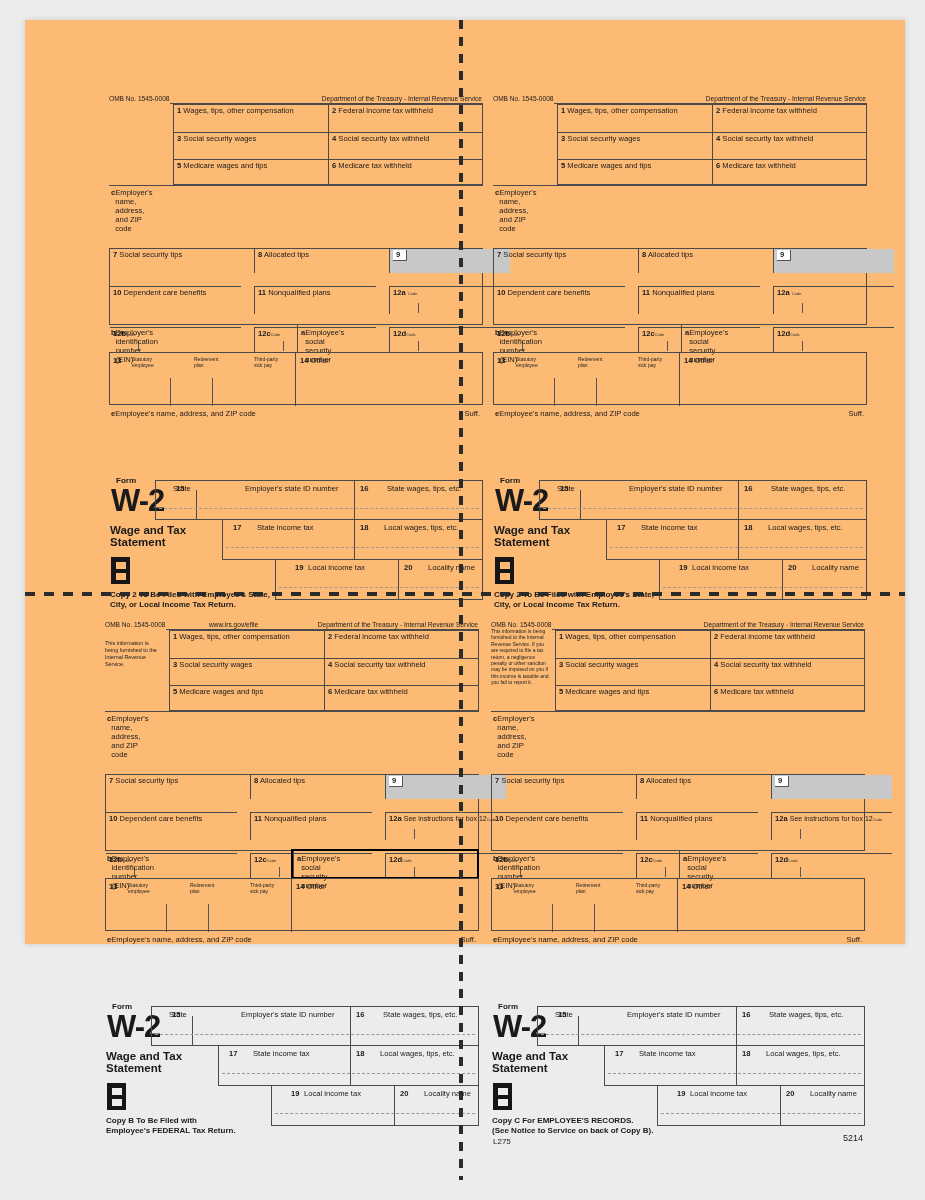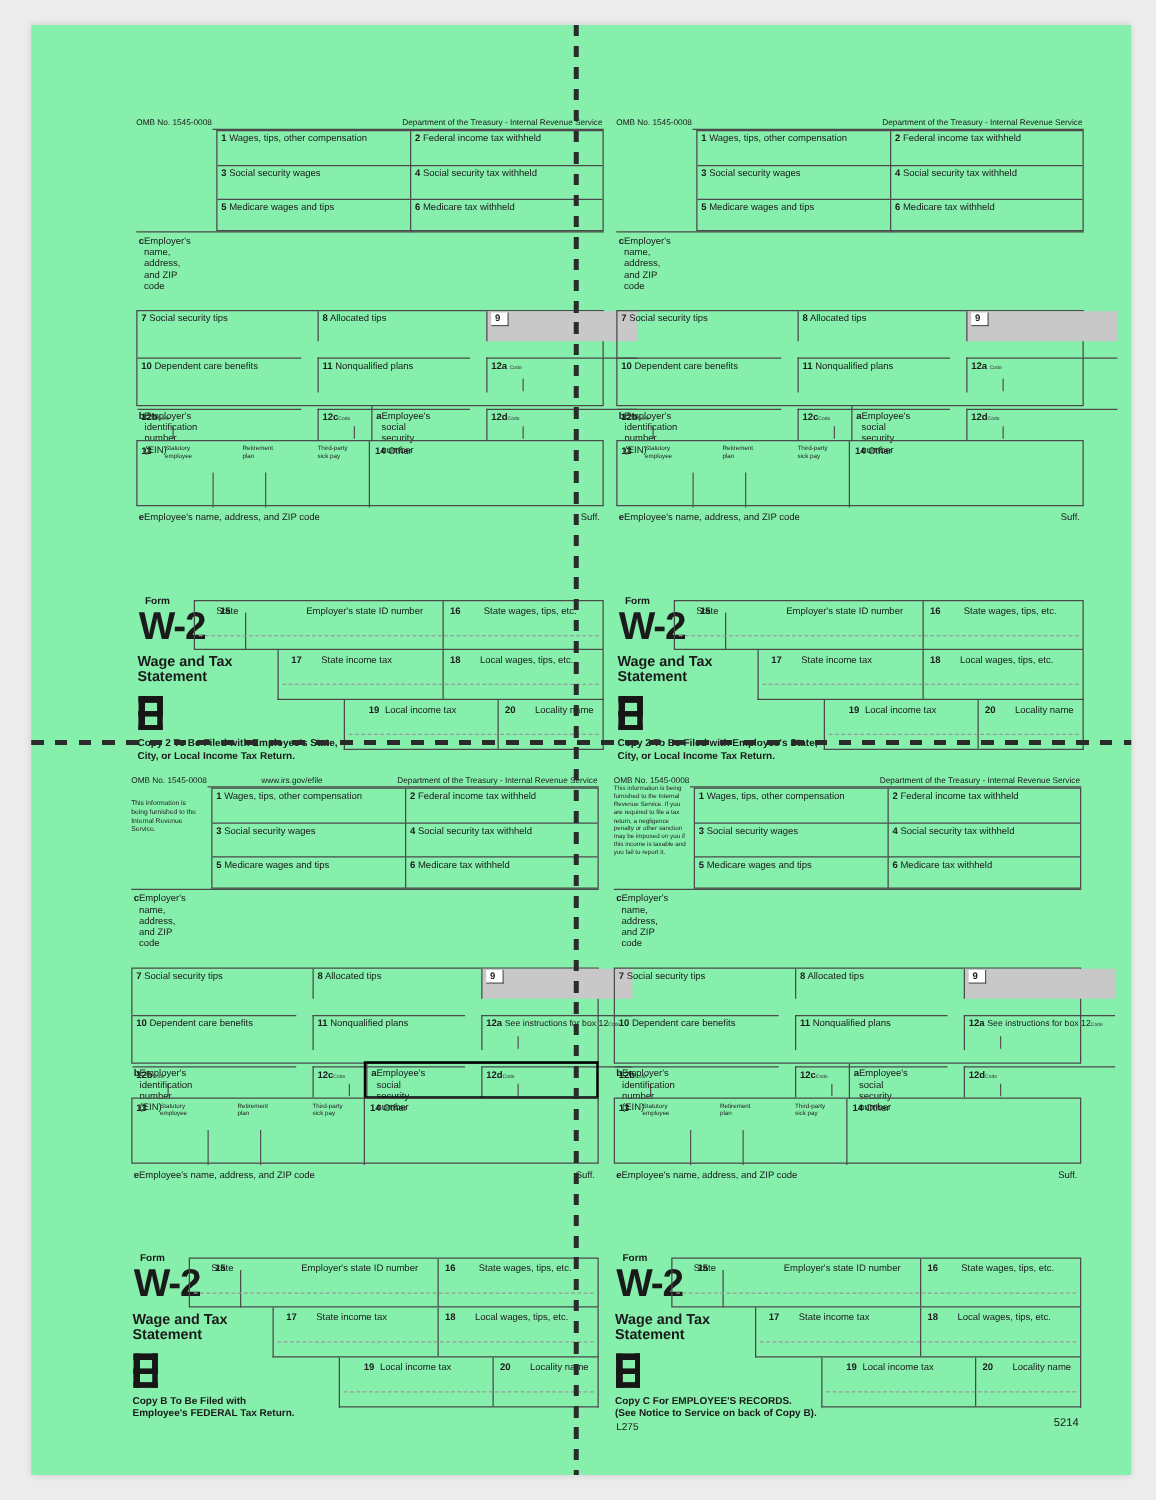--- a/index.html
+++ b/index.html
@@ -1,18 +1,18 @@
 <!DOCTYPE html>
 <html><head>
 <meta charset="utf-8">
 <style>
   * { margin:0; padding:0; box-sizing:border-box; }
   body { font-family:"Liberation Sans", sans-serif; }
   #page { position:relative; width:925px; height:1200px; background:#ececec; overflow:hidden; }
-  #sheet { position:absolute; left:25px; top:20px; width:880px; height:1160px; background:#86efac; box-shadow:0 0 6px rgba(0,0,0,.14); }
+  #sheet { position:absolute; left:25px; top:20px; width:880px; height:924px; background:#fdba74; box-shadow:0 0 6px rgba(0,0,0,.14); }
   .vperf { position:absolute; left:459px; top:20px; width:4px; height:1160px;
            background:repeating-linear-gradient(180deg,#2b2b2b 0 9px,transparent 9px 17px); }
   .hperf { position:absolute; left:25px; top:592px; width:880px; height:4px;
            background:repeating-linear-gradient(90deg,#2b2b2b 0 10px,transparent 10px 19px); }
 
   .form { position:absolute; width:374px; height:534px; color:#1a1a1a; }
   .pos-top-left    { left:84px;  top:70px; }
   .pos-top-right   { left:468px; top:70px; }
   .pos-bottom-left { left:80px;  top:596px; }
   .pos-bottom-right{ left:466px; top:596px; }

